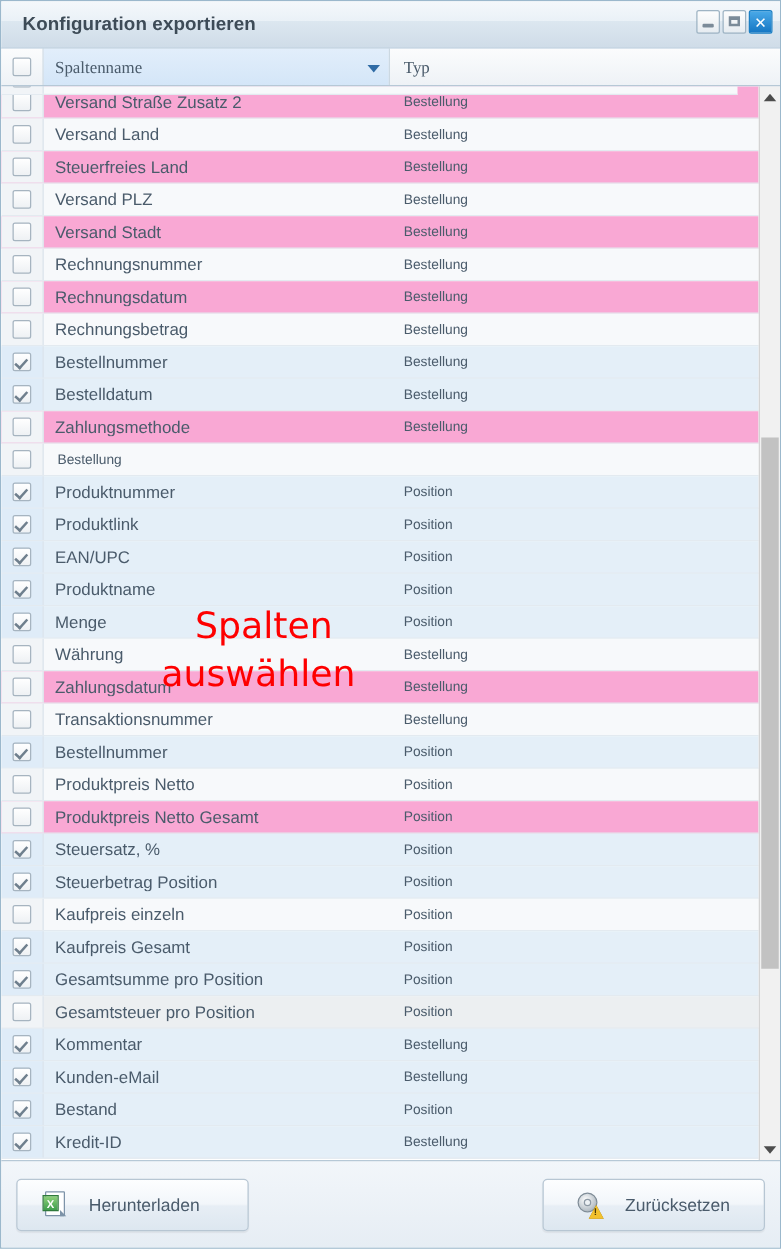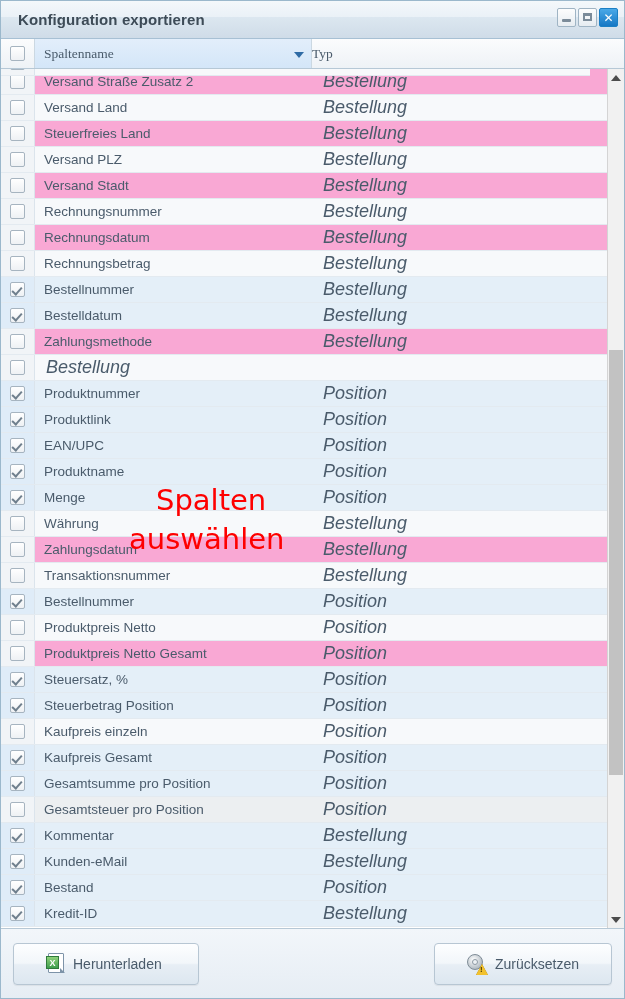--- a/index.html
+++ b/index.html
@@ -125,20 +125,21 @@
     background: linear-gradient(to bottom,#fbfcfd 0%,#eef2f6 100%);
   }
   .hdr-name {
     width: 277px;
     flex: 0 0 277px;
     background: linear-gradient(to bottom,#e2eefb 0%,#d4e6f8 100%);
     padding-left: 9px;
   }
   .hdr-type {
     flex: 1 1 auto;
+    padding-left: 11px;
     background: linear-gradient(to bottom,#fbfcfd 0%,#eef2f6 100%);
     border-right: none;
   }
   .hdr-label {
     font-size: 13.5px;
     color: #4a5b6b;
     white-space: nowrap;
   }
   .hdr-arrow {
     position: absolute;
@@ -220,24 +221,23 @@
     padding-left: 9px;
     font-size: 13.5px;
     color: #4a5b6b;
     white-space: nowrap;
     overflow: hidden;
   }
   .cell-type {
     flex: 1 1 auto;
     box-sizing: border-box;
     padding-left: 11px;
-    font-size: 18px;
+    font-size: 11px;
     color: #4a5b6b;
     white-space: nowrap;
-    font-style: italic;
   }
 
   
   #partial-row {
     position: absolute;
     left: 0; top: -19px;
     right: 17px;
     height: 26px;
     z-index: 1;
   }
@@ -295,22 +295,22 @@
     padding: 0 12px;
   }
   .fbtn {
     box-sizing: border-box;
     height: 42px;
     border: 1px solid #b7c6d3;
     border-radius: 4px;
     background: linear-gradient(to bottom,#fdfeff 0%,#f2f6fa 48%,#e7eef5 52%,#dde7f0 100%);
     display: flex;
     align-items: center;
-    padding: 0 32px;
-    gap: 8px;
+    padding: 0 20px;
+    gap: 18px;
     cursor: pointer;
     box-shadow: 0 1px 1px rgba(0,0,0,.06);
   }
   #btn-download { width: 186px; }
   #btn-reset { width: 178px; justify-content: center; }
   .fbtn-label {
     font-size: 14px;
     color: #4a5b6b;
     white-space: nowrap;
   }

